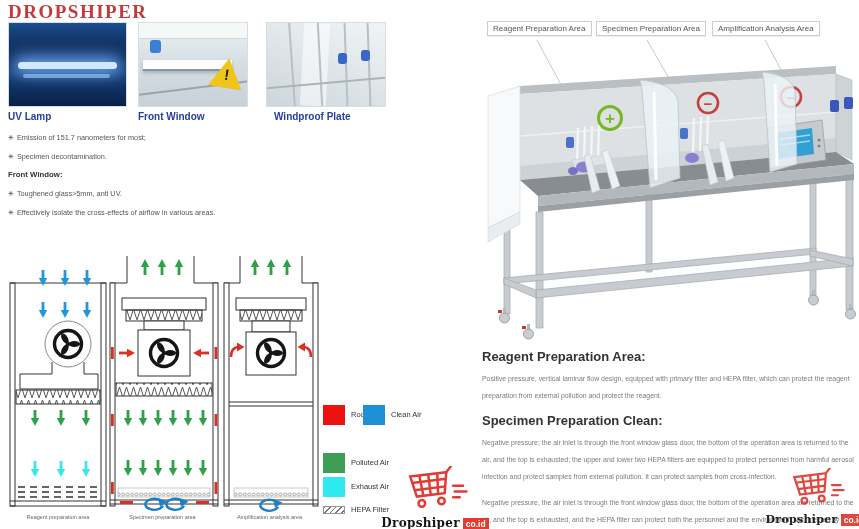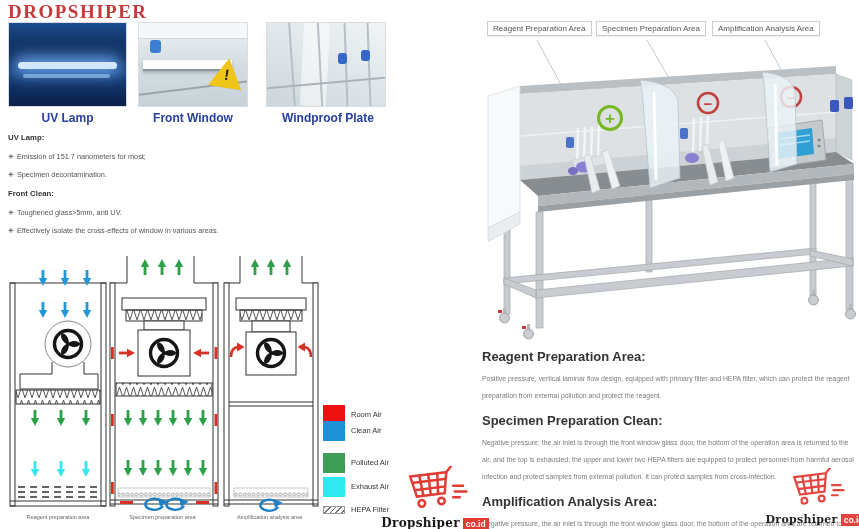--- a/index.html
+++ b/index.html
@@ -24,21 +24,21 @@
   .fw-can{position:absolute;left:10%;top:20%;width:11px;height:13px;border-radius:3px;background:#3a7fd4;}
   .fw-bench{position:absolute;left:-4%;right:-4%;bottom:20%;height:2px;background:#9aa4aa;transform:rotate(-7deg);}
   .warn-tri{position:absolute;left:66%;top:42%;width:34px;height:30px;background:#f0c51a;
     clip-path:polygon(50% 0,100% 100%,0 100%);transform:rotate(9deg);box-shadow:1px 1px 2px rgba(0,0,0,.2);}
   .warn-tri span{position:absolute;left:0;right:0;top:8px;text-align:center;font-weight:bold;font-size:15px;color:#222;}
   .photo-wp{left:266px;width:120px;background:linear-gradient(205deg,#f0f4f6 0%,#dde4e8 55%,#ccd5da 100%);}
   .wp-line{position:absolute;top:-6%;bottom:-6%;width:2px;background:#b6c0c6;}
   .wp-hl{position:absolute;top:0;bottom:0;left:30%;width:22%;background:rgba(255,255,255,.55);transform:rotate(3deg);}
   .wp-bench{position:absolute;left:-4%;right:-4%;bottom:26%;height:2px;background:#aab4ba;transform:rotate(-5deg);}
   .wp-blob{position:absolute;width:9px;height:11px;border-radius:3px;background:#3568c8;}
-  .photo-caption{top:111px;text-align:center;font-size:12px;font-weight:bold;color:#27409b;}
+  .photo-caption{top:111px;text-align:left;font-size:10px;font-weight:bold;color:#27409b;}
 
   
   .features{left:8px;top:129px;width:350px;}
   .feat-h{font-size:7.8px;font-weight:bold;color:#333;height:18.7px;line-height:18.7px;}
   .feat-b{font-size:7.3px;color:#555;height:18.7px;line-height:18.7px;}
   .feat-b .bullet{margin-right:3px;color:#333;font-size:7px;}
 
   
   .diagram-svg{left:4px;top:256px;}
   .zone-label{top:514px;font-size:5.5px;color:#666;text-align:center;}
@@ -94,29 +94,28 @@
   <div class="wp-line" style="left:20%;transform:rotate(-4deg);"></div>
   <div class="wp-line" style="left:44%;transform:rotate(-3deg);"></div>
   <div class="wp-line" style="left:66%;transform:rotate(-2deg);"></div>
   <div class="wp-line" style="left:86%;transform:rotate(-2deg);"></div>
   <div class="wp-blob" style="left:60%;top:36%;"></div>
   <div class="wp-blob" style="left:80%;top:33%;"></div>
   <div class="wp-bench"></div>
 </div>
 <div class="abs photo-caption" style="left:8px;width:119px;">UV Lamp</div>
 <div class="abs photo-caption" style="left:138px;width:110px;">Front Window</div>
-<div class="abs photo-caption" style="left:268px;width:120px;">Windproof Plate</div>
+<div class="abs photo-caption" style="left:274px;width:120px;">Windproof Plate</div>
 
 <div class="abs features">
-  <div class="feat-h">UV Lamp:</div>
   <div class="feat-b"><span class="bullet">✳</span><span>Emission of 151.7 nanometers for most;</span></div>
   <div class="feat-b"><span class="bullet">✳</span><span>Specimen decontamination.</span></div>
-  <div class="feat-h">Front Clean:</div>
+  <div class="feat-h">Front Window:</div>
   <div class="feat-b"><span class="bullet">✳</span><span>Toughened glass&gt;5mm, anti UV.</span></div>
-  <div class="feat-b"><span class="bullet">✳</span><span>Effectively isolate the cross-effects of window in various areas.</span></div>
+  <div class="feat-b"><span class="bullet">✳</span><span>Effectively isolate the cross-effects of airflow in various areas.</span></div>
 </div>
 
 <svg class="abs diagram-svg" width="316" height="258" viewBox="0 0 316 258">
   <defs>
     <pattern id="zig" width="7" height="13" patternUnits="userSpaceOnUse">
       <path d="M0,12 L3.5,1 L7,12" fill="none" stroke="#555" stroke-width="1"></path>
     </pattern>
     <pattern id="perf" width="4.5" height="9" patternUnits="userSpaceOnUse">
       <circle cx="2.2" cy="4.5" r="1.5" fill="none" stroke="#8a8f94" stroke-width="0.8"></circle>
     </pattern>
@@ -275,21 +274,21 @@
 </svg>
 
 <div class="abs zone-label" style="left:14px;width:88px;">Reagent preparation area</div>
 <div class="abs zone-label" style="left:115px;width:95px;">Specimen preparation area</div>
 <div class="abs zone-label" style="left:222px;width:95px;">Amplification analysis area</div>
 
 <div class="abs legend-row" style="top:404px;">
   <div class="legend-swatch" style="background: rgb(238, 17, 17);"></div>
   <div class="legend-label">Room Air</div>
 </div>
-<div class="abs legend-row" style="top:420px;">
+<div class="abs legend-row" style="top:404px;padding-left:40px;">
   <div class="legend-swatch" style="background: rgb(30, 144, 214);"></div>
   <div class="legend-label">Clean Air</div>
 </div>
 <div class="abs legend-row" style="top:452px;">
   <div class="legend-swatch" style="background: rgb(63, 158, 85);"></div>
   <div class="legend-label">Polluted Air</div>
 </div>
 <div class="abs legend-row" style="top:476px;justify-content:flex-end;">
   <div class="legend-swatch" style="background: rgb(46, 233, 239);"></div>
   <div class="legend-label">Exhaust Air</div>
@@ -421,21 +420,20 @@
 <div class="abs sections">
   <div class="section">
     <h3>Reagent Preparation Area:</h3>
     <p>Positive pressure, vertical laminar flow design, equipped with primary filter and HEPA filter, which can protect the reagent preparation from external pollution and protect the reagent.</p>
   </div>
   <div class="section">
     <h3>Specimen Preparation Clean:</h3>
     <p>Negative pressure; the air inlet is through the front window glass door, the bottom of the operation area is returned to the air, and the top is exhausted; the upper and lower two HEPA filters are equipped to protect personnel from harmful aerosol infection and protect samples from external pollution. It can protect samples from cross-infection.</p>
   </div>
   <div class="section">
-    <h3>Amplification Analysis Area:</h3>
     <p>Negative pressure, the air inlet is through the front window glass door, the bottom of the operation area are returned to the air, and the top is exhausted, and the HEPA filter can protect both the personnel and the environment. Not infected by harmful aerosols.</p>
   </div>
 </div>
 
 <div class="abs logo logo-center">
   <svg width="66" height="46" viewBox="0 0 80 52">
     <g transform="rotate(-7 35 26)" stroke="#e23b34" stroke-width="3" fill="none">
       <path d="M12,8 H56 L51,33 H17 Z"></path>
       <line x1="23" y1="8" x2="25" y2="33"></line>
         <line x1="34" y1="8" x2="34" y2="33"></line>

